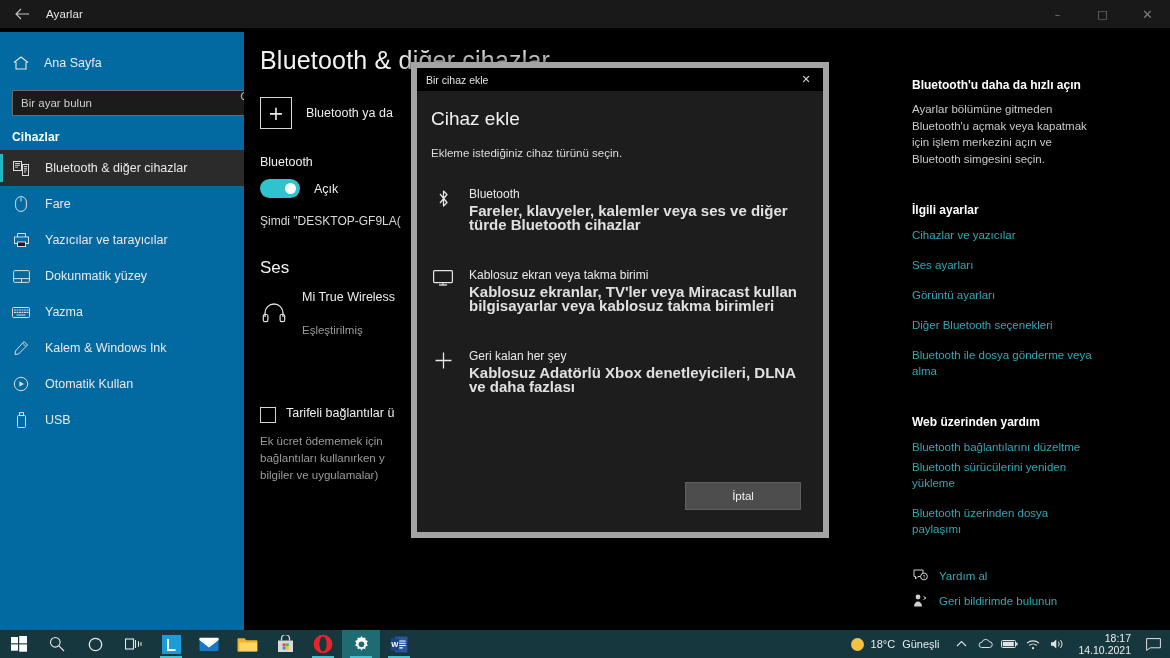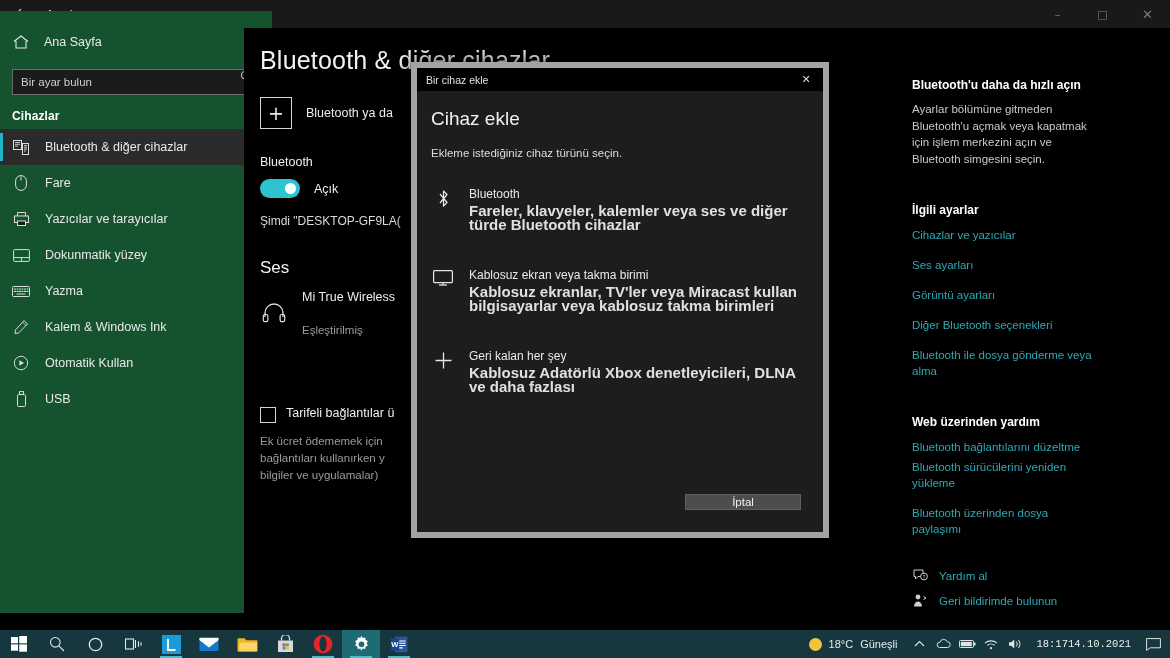--- a/index.html
+++ b/index.html
@@ -42,23 +42,23 @@
   .tb-btn {
     width: 45px; height: 28px;
     display: flex; align-items: center; justify-content: center;
     color: #7d7d7d; font-size: 11px;
     font-family: "DejaVu Sans", sans-serif;
   }
   .tb-btn.close { font-size: 13px; }
 
   
   .leftnav {
-    position: absolute; left: 0; top: 11px;
+    position: absolute; left: 0; top: 32px;
     width: 272px; height: 602px;
-    background: #14532d;
+    background: #0369a1;
     padding-top: 14px;
   }
   .nav-home {
     display: flex; align-items: center;
     height: 34px; padding-left: 12px; gap: 14px;
   }
   .nav-home .ico { width: 18px; display:flex; justify-content:center; color:#e8e8e8; }
   .nav-home .lbl { color: #eaeaea; font-size: 12.5px; }
 
   .searchbox {
@@ -205,21 +205,21 @@
     width: 20px; flex: none; display: flex; justify-content: center;
     color: #e6e6e6; padding-top: 2px;
   }
   .opt-title { color: #e9e9e9; font-size: 12px; margin-bottom: 3px; }
   .opt-desc { color: #e0e0e0; font-size: 15px; font-weight: bold; line-height: 14px; }
 
   .dlg-footer {
     position: absolute; right: 22px; bottom: 22px;
   }
   .btn-cancel {
-    width: 116px; height: 16px;
+    width: 116px; height: 28px;
     background: #4d4d4d; border: 1px solid #5f5f5f;
     color: #f0f0f0; font-size: 11.5px;
     font-family: "Liberation Sans", sans-serif;
     cursor: pointer;
   }
 
   
   .taskbar {
     position: absolute; left: 0; bottom: 0;
     width: 1170px; height: 28px;
@@ -243,22 +243,22 @@
   .tray-weather { display: flex; align-items: center; gap: 7px; padding: 0 10px; }
   .tray-weather .sun {
     width: 13px; height: 13px; border-radius: 50%; background: #f4c141;
   }
   .tray-weather .wtxt { color: #eaeaea; font-size: 11px; white-space: nowrap; }
   .tray-ico {
     width: 24px; height: 28px; display: flex; align-items: center; justify-content: center;
     color: #e2e2e2; font-size: 11px;
   }
   .tray-clock {
-    display: flex; flex-direction: row; align-items: flex-end;
-    justify-content: center; padding: 0 9px; line-height: 12px; font-family: Liberation Mono, monospace;
+    display: flex; flex-direction: column; align-items: flex-end;
+    justify-content: center; padding: 0 9px; line-height: 12px;
   }
   .tray-clock div { color: #eeeeee; font-size: 10.5px; }
   .tray-action {
     width: 26px; height: 28px; display: flex; align-items: center; justify-content: center;
     color: #e2e2e2;
   }
   svg { display: block; }
 </style>
 </head>
 <body>

